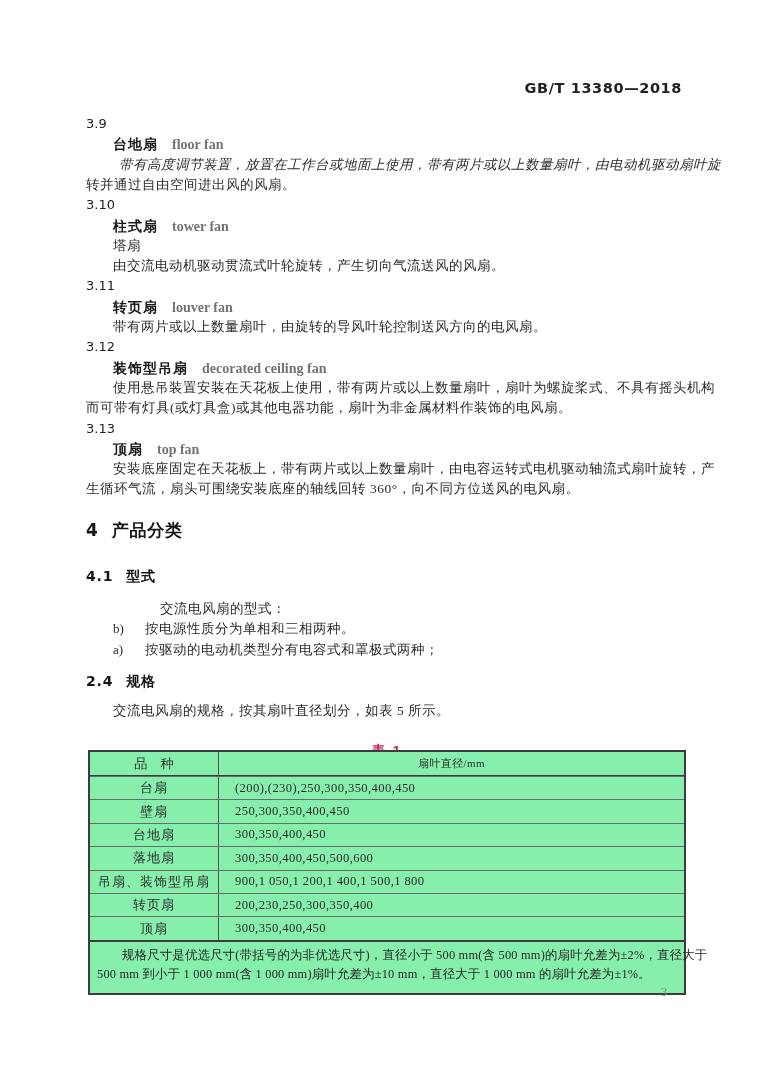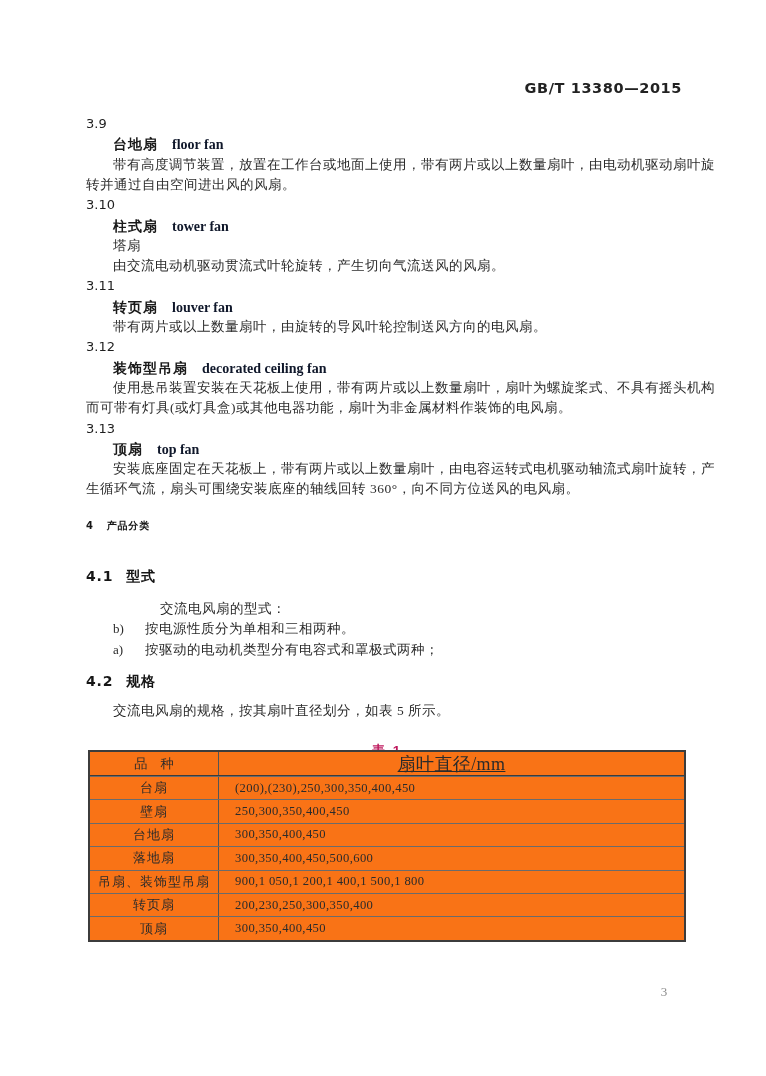--- a/index.html
+++ b/index.html
@@ -11,61 +11,61 @@
   .abs{position:absolute;white-space:nowrap;}
   
   .doc-code{top:80px;right:84px;font-family:"DejaVu Sans","Liberation Sans",sans-serif;
     font-size:14.5px;font-weight:600;letter-spacing:0.6px;color:#222;}
   
   .tline{position:absolute;white-space:nowrap;line-height:20px;}
   .tnum{font-family:"DejaVu Sans","Liberation Sans",sans-serif;font-size:13px;color:#1f1f1f;}
   .theading .term-zh{font-family:"Liberation Sans","DejaVu Sans",sans-serif;font-weight:bold;
     font-size:14px;letter-spacing:1px;color:#1a1a1a;}
   .theading .term-en{font-family:"Liberation Serif","DejaVu Serif",serif;font-weight:bold;
-    font-size:14px;margin-left:14px;color:#0f172a;}
+    font-size:14px;margin-left:14px;color:#737373;}
   .tbody{font-size:13.5px;letter-spacing:0.5px;}
   
   .c4h{left:86px;font-family:"Liberation Sans","DejaVu Sans",sans-serif;font-weight:bold;color:#161616;}
   .c4h .cnum{font-family:"DejaVu Sans","Liberation Sans",sans-serif;margin-right:13px;}
-  .h4{top:519px;font-size:10px;letter-spacing:0.8px;}
+  .h4{top:519px;font-size:17px;letter-spacing:0.8px;}
   .h41{top:562px;font-size:14px;letter-spacing:0.8px;margin-top:6px;}
   .h42{top:673px;font-size:14px;letter-spacing:0.8px;}
   .intro{left:113px;font-size:13.5px;letter-spacing:0.5px;}
   .i41{top:600px;margin-left:47px;}
   .i42{top:702px;}
   .list{left:113px;top:620px;}
   .list-item{height:20.6px;font-size:13.5px;letter-spacing:0.5px;white-space:nowrap;}
   .li-label{display:inline-block;width:32px;font-size:13px;letter-spacing:0;}
   
   .table-title{top:742px;left:88px;width:598px;text-align:center;
     font-family:"Liberation Sans","DejaVu Sans",sans-serif;font-weight:bold;font-size:13.5px;
     letter-spacing:2px;color:#be185d;}
-  .spec-table{top:750px;left:88px;width:598px;border:2px solid #3c3c3c;box-sizing:border-box;background:#f97316;}
+  .spec-table{top:750px;left:88px;width:598px;border:2px solid #3c3c3c;box-sizing:border-box;background:#86efac;}
   .t-row{display:flex;align-items:center;height:22.4px;border-top:1px solid #6b6b6b;}
   .t-head{height:23px;border-top:none;border-bottom:1px solid #3c3c3c;}
   .t-c1{width:128px;flex:0 0 128px;text-align:center;font-size:13px;letter-spacing:1px;
     border-right:1px solid #555;align-self:stretch;display:flex;align-items:center;justify-content:center;}
   .t-c2{flex:1;padding-left:16px;font-size:12.6px;letter-spacing:0.4px;white-space:nowrap;}
   .t-head .t-c1{letter-spacing:0;font-size:13.2px;}
-  .t-head .t-c2{padding-left:0;text-align:center;font-size:18px;text-decoration:underline;}
+  .t-head .t-c2{padding-left:0;text-align:center;font-size:11px;}
   .t-note{border-top:2px solid #3c3c3c;min-height:44px;padding:4px 8px 3px 7px;}
   .note-line{font-size:12.4px;line-height:19.5px;letter-spacing:0.2px;white-space:nowrap;color:#262626;}
   .note-line.first{padding-left:25px;}
   
   .page-num{top:984px;left:652px;width:24px;text-align:center;font-size:13px;color:#8a8a8a;}
 </style>
 </head>
 <body>
 
-<div class="abs doc-code">GB/T 13380—2015</div>
+<div class="abs doc-code">GB/T 13380—2018</div>
 
 <div id="terms">
     <div class="tline tnum" style="top: 114px; left: 86px;">3.9</div>
     <div class="tline theading" style="top: 134.3px; left: 113px;"><span class="term-zh">台地扇</span><span class="term-en">floor fan</span></div>
-    <div class="tline tbody" style="top: 154.6px; left: 113px;">带有高度调节装置，放置在工作台或地面上使用，带有两片或以上数量扇叶，由电动机驱动扇叶旋</div>
+    <div class="tline tbody" style="top: 154.6px; left: 119px; font-style: italic;">带有高度调节装置，放置在工作台或地面上使用，带有两片或以上数量扇叶，由电动机驱动扇叶旋</div>
     <div class="tline tbody" style="top: 174.9px; left: 86px;">转并通过自由空间进出风的风扇。</div>
     <div class="tline tnum" style="top: 195.2px; left: 86px;">3.10</div>
     <div class="tline theading" style="top: 215.5px; left: 113px;"><span class="term-zh">柱式扇</span><span class="term-en">tower fan</span></div>
     <div class="tline tbody" style="top: 235.8px; left: 113px;">塔扇</div>
     <div class="tline tbody" style="top: 256.1px; left: 113px;">由交流电动机驱动贯流式叶轮旋转，产生切向气流送风的风扇。</div>
     <div class="tline tnum" style="top: 276.4px; left: 86px;">3.11</div>
     <div class="tline theading" style="top: 296.7px; left: 113px;"><span class="term-zh">转页扇</span><span class="term-en">louver fan</span></div>
     <div class="tline tbody" style="top: 317px; left: 113px;">带有两片或以上数量扇叶，由旋转的导风叶轮控制送风方向的电风扇。</div>
     <div class="tline tnum" style="top: 337.3px; left: 86px;">3.12</div>
     <div class="tline theading" style="top: 357.6px; left: 113px;"><span class="term-zh">装饰型吊扇</span><span class="term-en">decorated ceiling fan</span></div>
@@ -84,21 +84,21 @@
 <div class="abs c4h h41">
   <span class="cnum">4.1</span><span>型式</span>
 </div>
 <div class="abs intro i41">交流电风扇的型式：</div>
 <div class="abs list" id="list41">
     <div class="list-item"><span class="li-label">b)</span><span>按电源性质分为单相和三相两种。</span></div>
     <div class="list-item"><span class="li-label">a)</span><span>按驱动的电动机类型分有电容式和罩极式两种；</span></div>
   </div>
 
 <div class="abs c4h h42">
-  <span class="cnum">4.2</span><span>规格</span>
+  <span class="cnum">2.4</span><span>规格</span>
 </div>
 <div class="abs intro i42">交流电风扇的规格，按其扇叶直径划分，如表 5 所示。</div>
 
 <div class="abs table-title">表 1</div>
 <div class="abs spec-table">
   <div class="t-row t-head">
     <div class="t-c1">品　种</div>
     <div class="t-c2">扇叶直径/mm</div>
   </div>
   <div id="t-rows">
@@ -124,15 +124,19 @@
       </div>
       <div class="t-row">
         <div class="t-c1">转页扇</div>
         <div class="t-c2">200,230,250,300,350,400</div>
       </div>
       <div class="t-row">
         <div class="t-c1">顶扇</div>
         <div class="t-c2">300,350,400,450</div>
       </div>
     </div>
+  <div class="t-note" id="t-note">
+      <div class="note-line first">规格尺寸是优选尺寸(带括号的为非优选尺寸)，直径小于 500 mm(含 500 mm)的扇叶允差为±2%，直径大于</div>
+      <div class="note-line">500 mm 到小于 1 000 mm(含 1 000 mm)扇叶允差为±10 mm，直径大于 1 000 mm 的扇叶允差为±1%。</div>
+    </div>
 </div>
 
 <div class="abs page-num">3</div>
 
 </body></html>

